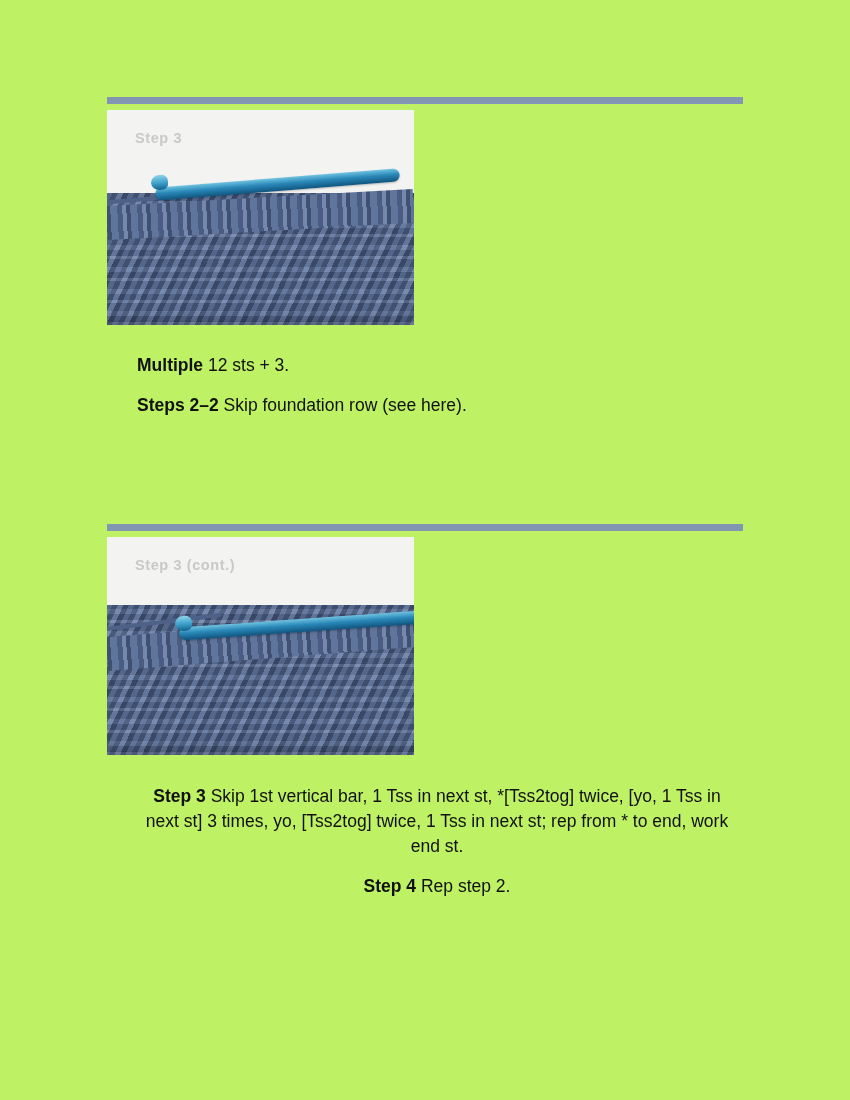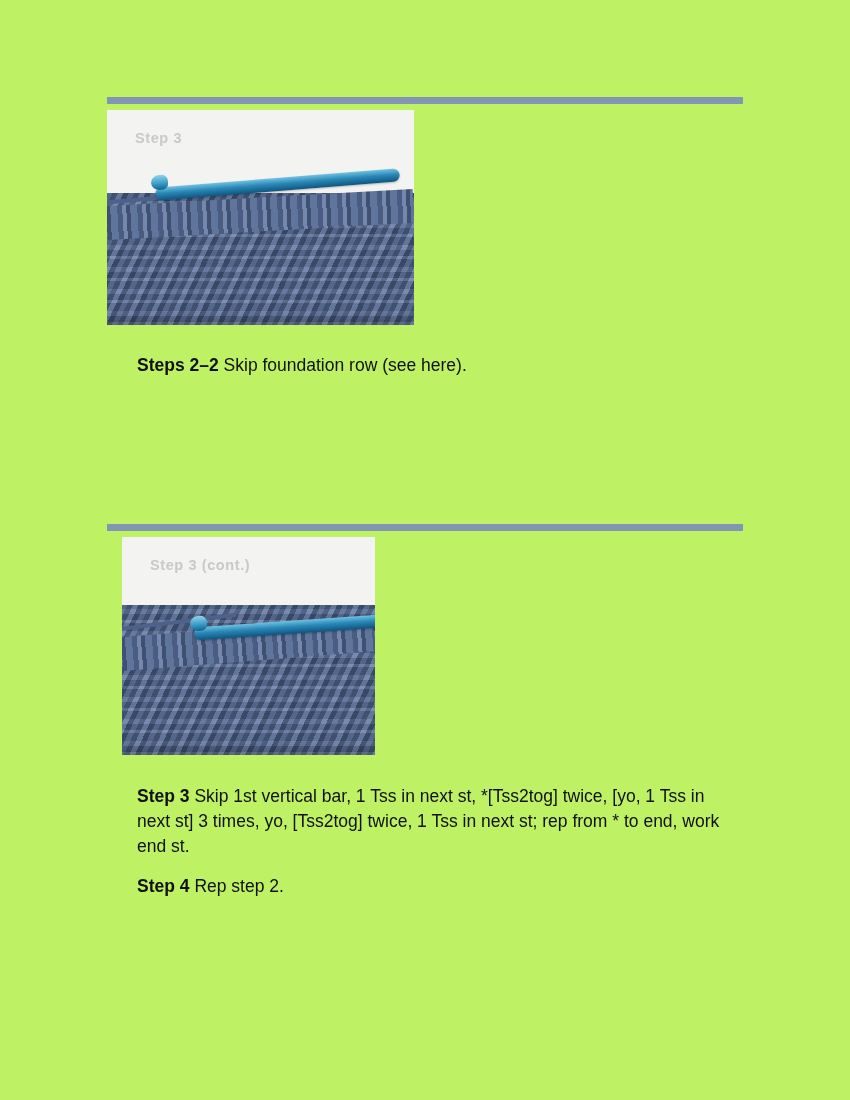--- a/index.html
+++ b/index.html
@@ -39,23 +39,23 @@
     background: #f3f3f2;
     overflow: hidden;
   }
   .fig-1 {
     left: 107px;
     top: 110px;
     width: 307px;
     height: 215px;
   }
   .fig-2 {
-    left: 122px;
+    left: 107px;
     top: 537px;
-    width: 253px;
+    width: 307px;
     height: 218px;
   }
   .fig-label {
     position: absolute;
     left: 28px;
     top: 20px;
     font-size: 14.5px;
     font-weight: bold;
     letter-spacing: 0.6px;
     color: #c9c9c7;
@@ -171,21 +171,21 @@
   
   .text-block {
     position: absolute;
     left: 137px;
     width: 600px;
     font-size: 17.5px;
     line-height: 25px;
     color: #111111;
   }
   .tb-1 { top: 353px; }
-  .tb-2 { top: 784px; }
+  .tb-2 { top: 784px; text-align: center; }
   .para { margin: 0 0 15px 0; }
   .para:last-child { margin-bottom: 0; }
   .lead { font-weight: bold; }
 </style>
 </head>
 <body>
 
 <div class="page">
 
   <div class="rule rule-1"></div>
@@ -194,20 +194,21 @@
     <div class="swatch"></div>
     <div class="loops loops-1"></div>
     <div class="yarn-tail yarn-tail-1"></div>
     <div class="hook hook-1"></div>
     <div class="hook-head hook-head-1"></div>
     <div class="shadow-strip"></div>
     <div class="fig-label">Step 3</div>
   </div>
 
   <div class="text-block tb-1">
+    <p class="para"><span class="lead">Multiple</span><span> 12 sts + 3.</span></p>
     <p class="para"><span class="lead">Steps 2–2</span><span> Skip foundation row (see here).</span></p>
   </div>
 
   <div class="rule rule-2"></div>
 
   <div class="figure fig-2">
     <div class="swatch swatch-2"></div>
     <div class="loops loops-2"></div>
     <div class="yarn-tail yarn-tail-2"></div>
     <div class="hook hook-2"></div>

